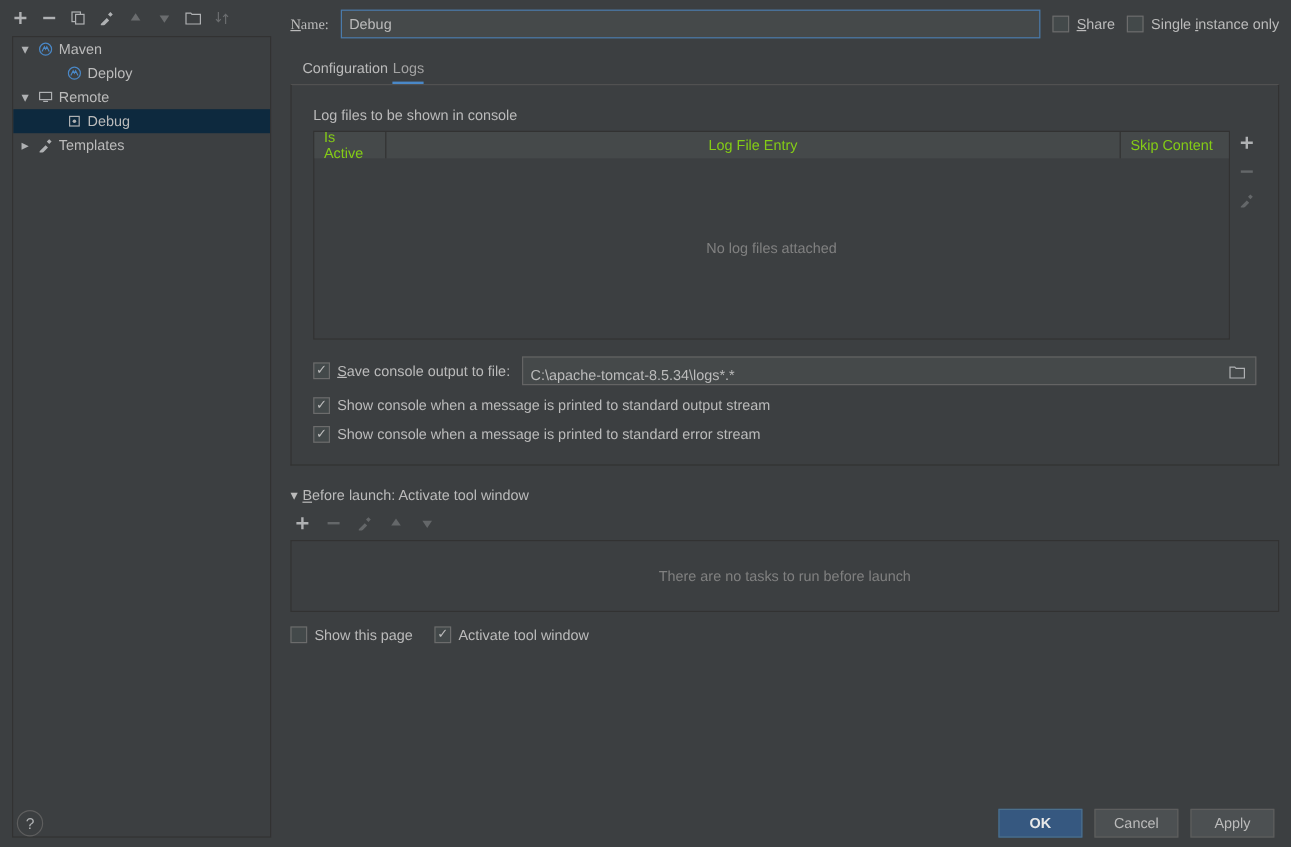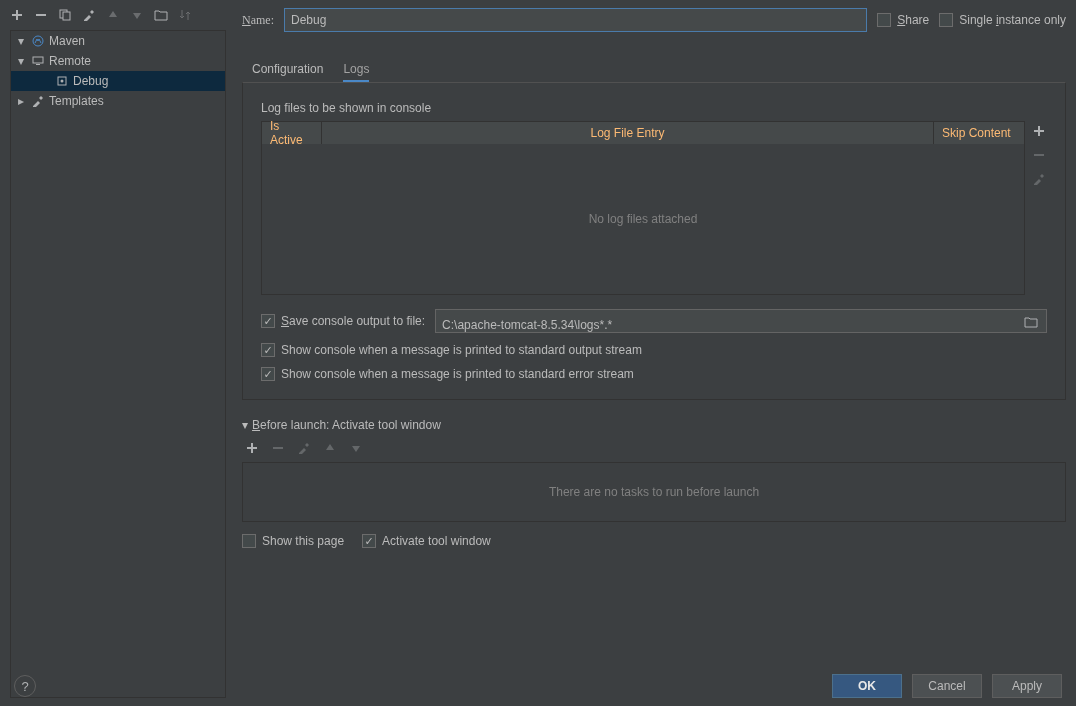--- a/index.html
+++ b/index.html
@@ -93,23 +93,22 @@
     display: flex; align-items: center; justify-content: center;
   }
   .chkbox.checked::after {
     content: "✓";
     color: #bbbbbb;
     font-size: 11px;
     line-height: 1;
   }
   .tabs {
     display: flex;
-    gap: 20px;
+    gap: 4px;
     padding: 0 10px;
-    margin-top: 12px;
   }
   .tab {
     padding: 4px 0;
     color: #bbbbbb;
     cursor: pointer;
     border-bottom: 2px solid transparent;
   }
   .tab.active {
     color: #a3a3a3;
     border-bottom: 2px solid #4a88c7;
@@ -136,21 +135,21 @@
   .log-header {
     display: flex;
     background: #45494a;
     height: 22px;
     align-items: center;
   }
   .log-header .col {
     border-right: 1px solid #323232;
     padding: 0 8px;
     font-size: 12px;
-    color: #fdba74;
+    color: #84cc16;
     display: flex;
     align-items: center;
     height: 100%;
   }
   .log-body {
     height: 150px;
     display: flex; align-items: center; justify-content: center;
     color: #808080;
   }
   .side-btns {
@@ -284,20 +283,29 @@
     <div class="tree">
       <div class="tree-row">
         <span class="expander">▾</span>
         <span class="icon">
             <svg width="12" height="12" viewBox="0 0 12 12">
               <circle cx="6" cy="6" r="5" fill="none" stroke="#4a88c7"></circle>
               <path d="M3 8l2-4 1 2 1-2 2 4" stroke="#4a88c7" fill="none"></path>
             </svg>
           </span>
         <span>Maven</span>
+      </div>
+      <div class="tree-row indent-2">
+        <span class="icon">
+            <svg width="12" height="12" viewBox="0 0 12 12">
+              <circle cx="6" cy="6" r="5" fill="none" stroke="#4a88c7"></circle>
+              <path d="M3 8l2-4 1 2 1-2 2 4" stroke="#4a88c7" fill="none"></path>
+            </svg>
+          </span>
+        <span>Deploy</span>
       </div>
       <div class="tree-row">
         <span class="expander">▾</span>
         <span class="icon">
             <svg width="12" height="12" viewBox="0 0 12 12">
               <rect x="1" y="2" width="10" height="6" fill="none" stroke="#afb1b3"></rect>
               <rect x="4" y="9" width="4" height="1" fill="#afb1b3"></rect>
             </svg>
           </span>
         <span>Remote</span>

